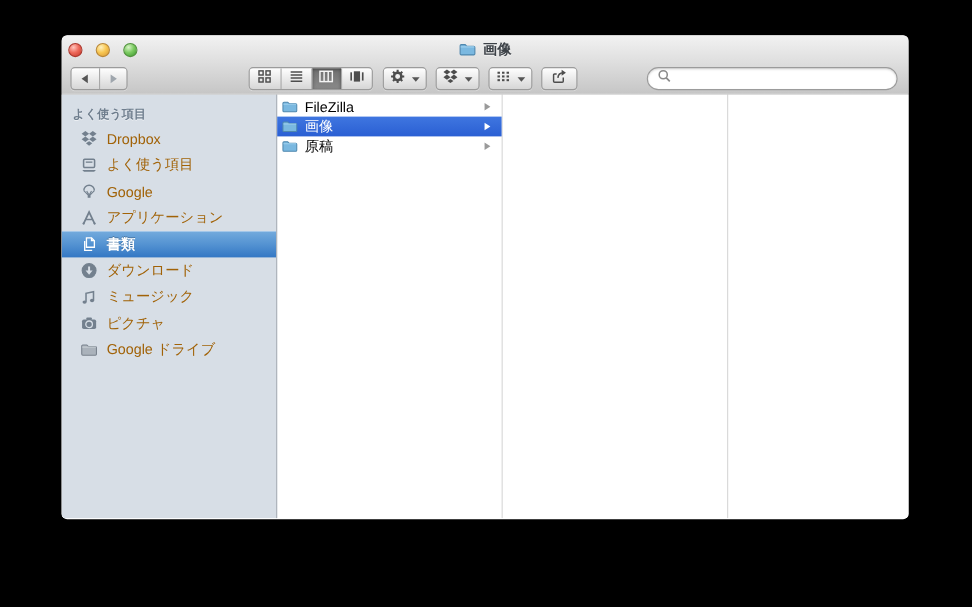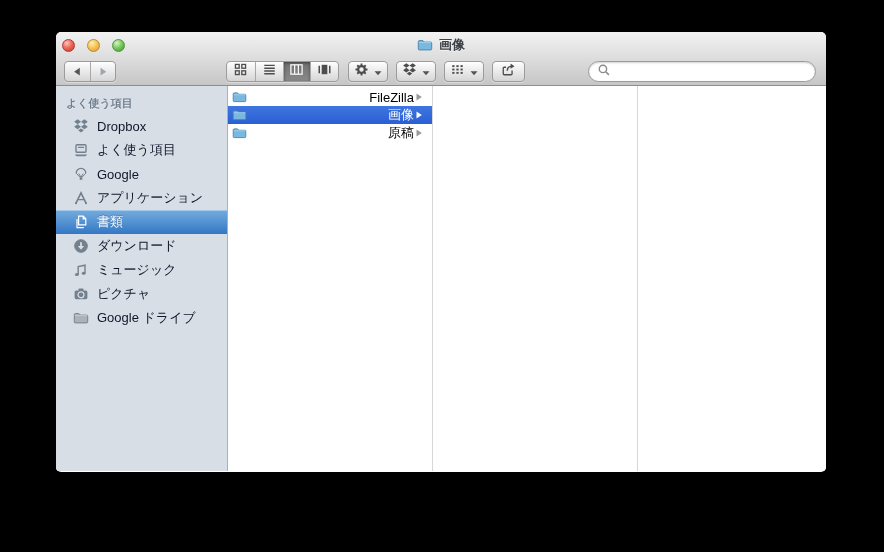--- a/index.html
+++ b/index.html
@@ -51,37 +51,37 @@
 
   .search { position:absolute; left:532px; top:3px; width:228px; height:21px;
             background:#fff; border:1px solid #9b9b9b; border-radius:11px;
             box-shadow:inset 0 1px 2px rgba(0,0,0,.18); display:flex; align-items:center; padding:0 8px; }
   .search input { flex:1; border:none; outline:none; background:transparent; font-size:12px;
                   font-family:"Liberation Sans", sans-serif; color:#333; margin-left:5px; }
 
   
   .content { display:flex; height:385px; background:#fff; }
 
-  .sidebar { width:172px; background:#d7dee6; border-right:1px solid #abb1b9;
+  .sidebar { width:196px; background:#d7dee6; border-right:1px solid #abb1b9;
              padding-top:6px; overflow:hidden; flex:none; }
   .side-header { font-size:11px; font-weight:bold; color:#6e7d8d; padding:4px 0 3px 10px;
                  text-shadow:0 1px 0 rgba(255,255,255,.5); }
   .side-section + .side-section { margin-top:15px; }
   .side-item { height:24px; display:flex; align-items:center; padding-left:17px; color:#73808e; }
-  .side-item .lbl { font-size:13px; color:#0f172a; margin-left:8px; white-space:nowrap; }
+  .side-item .lbl { font-size:13px; color:#a16207; margin-left:8px; white-space:nowrap; }
   .side-item.selected { background:linear-gradient(#74abdd, #5493d2 50%, #3377c4);
                         box-shadow:inset 0 1px 0 rgba(255,255,255,.35); color:#fff; }
-  .side-item.selected .lbl { color:#fff; font-weight:normal; text-shadow:0 -1px 0 rgba(0,0,0,.25); }
+  .side-item.selected .lbl { color:#fff; font-weight:bold; text-shadow:0 -1px 0 rgba(0,0,0,.25); }
   .icon16 { width:16px; height:16px; flex:none; display:flex; align-items:center; justify-content:center; }
 
   .columns { flex:1; display:flex; }
   .col { width:205px; border-right:1px solid #d6d6d6; padding-top:2px; flex:none; }
   .col.last { flex:1; border-right:none; }
 
-  .file-row { height:18px; display:flex; align-items:center; padding:0 8px 0 4px; color:#8e8e8e;text-align:right; }
+  .file-row { height:18px; display:flex; align-items:center; padding:0 8px 0 4px; color:#8e8e8e; }
   .file-row .lbl { font-size:13px; color:#000; margin-left:6px; flex:1; white-space:nowrap;
                    overflow:hidden; }
   .file-row.selected { background:linear-gradient(#3f76e0, #2a5fd3); color:#fff; }
   .file-row.selected .lbl { color:#fff; }
   .icon15 { width:15px; height:15px; flex:none; display:flex; align-items:center; justify-content:center; }
   .disc-tri { flex:none; display:flex; align-items:center; }
 </style>
 </head>
 <body>
 

